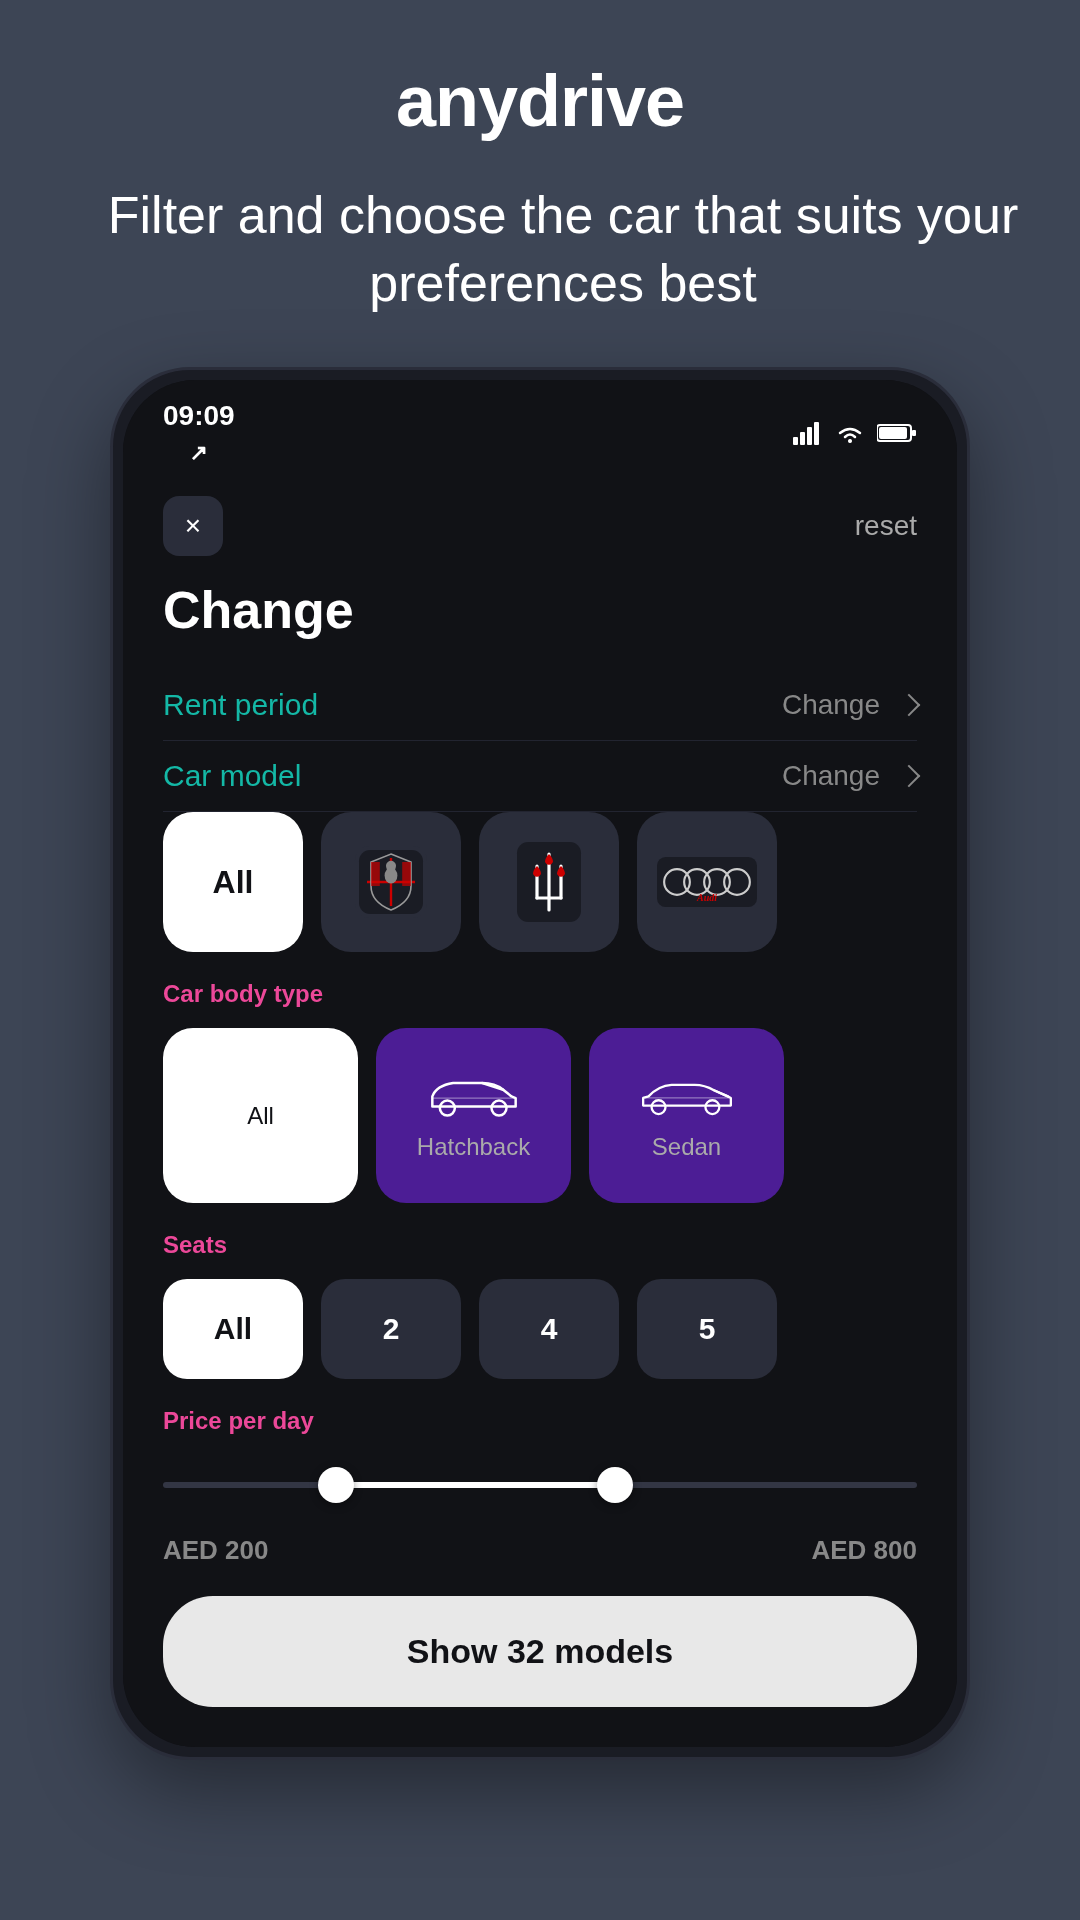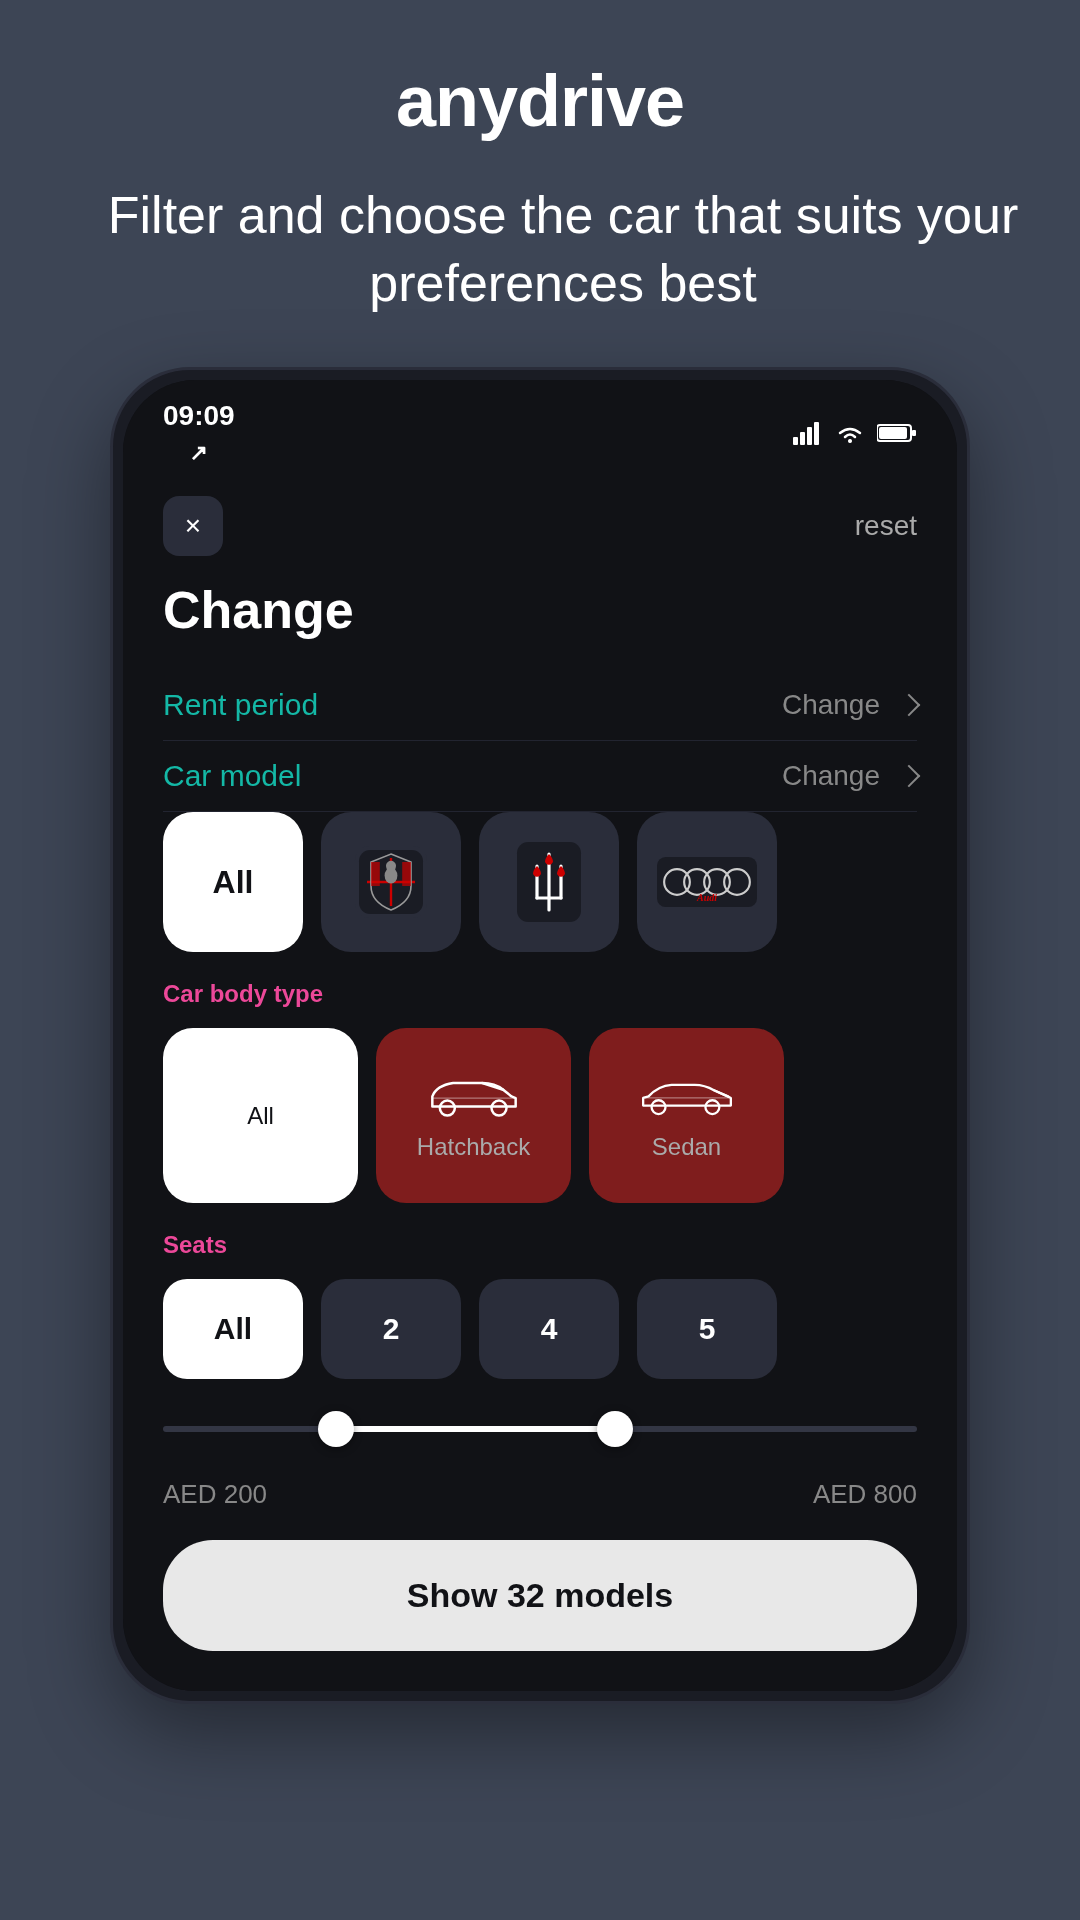--- a/index.html
+++ b/index.html
@@ -189,21 +189,21 @@
     .body-types-row {
       display: flex;
       gap: 18px;
       overflow: hidden;
       margin-bottom: 10px;
     }
 
     .body-type-item {
       width: 195px;
       height: 175px;
-      background: #7f1d1d;
+      background: #4c1d95;
       border-radius: 30px;
       display: flex;
       flex-direction: column;
       align-items: center;
       justify-content: center;
       cursor: pointer;
       flex-shrink: 0;
       gap: 12px;
     }
 
@@ -304,20 +304,21 @@
 
     .price-labels {
       display: flex;
       justify-content: space-between;
       margin-top: 10px;
     }
 
     .price-label {
       color: #888888;
       font-size: 26px;
+      font-weight: bold;
     }
 
     .show-btn {
       width: 100%;
       background: #e8e8e8;
       border: none;
       border-radius: 50px;
       padding: 36px;
       font-size: 34px;
       font-weight: 600;
@@ -548,20 +549,21 @@
         <div class="seat-item">
           <span>4</span>
         </div>
         <div class="seat-item">
           <span>5</span>
         </div>
       </div>
 
       
       <div class="price-section">
+        <div class="section-title">Price per day</div>
 
         <div class="price-slider-container">
           <div class="slider-track">
             <div class="slider-fill"></div>
             <div class="slider-thumb slider-thumb-left"></div>
             <div class="slider-thumb slider-thumb-right"></div>
           </div>
         </div>
 
         <div class="price-labels">

